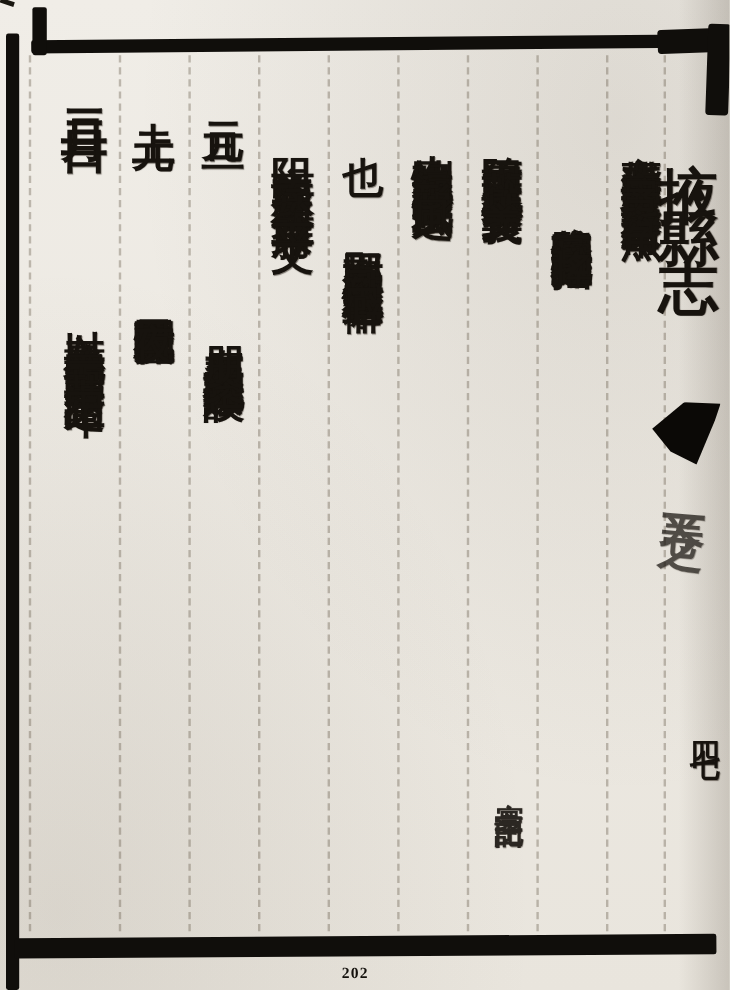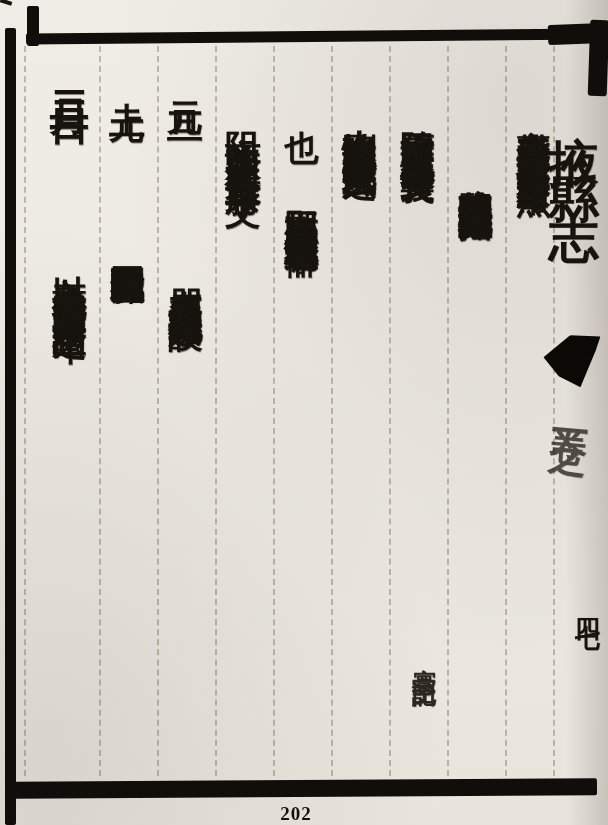--- a/index.html
+++ b/index.html
@@ -36,21 +36,21 @@
   .c-volume{font-size:38px;letter-spacing:7px;opacity:.72;transform:rotate(5deg);}
   .c-note{font-size:24px;letter-spacing:6px;opacity:.9;}
   .c-folio{font-size:25px;letter-spacing:6px;}
   .blot{
     position:absolute;left:543px;top:335px;width:60px;height:55px;background:#0b0906;z-index:4;
     clip-path:polygon(2% 35%, 50% 0%, 100% 8%, 90% 32%, 58% 96%, 24% 72%);
     transform:rotate(-6deg);
   }
   .pagenum{
     position:absolute;left:266px;top:803px;width:60px;text-align:center;z-index:3;
-    font-family:"Liberation Serif", serif;font-size:19px;letter-spacing:1px;color:#14110d;font-weight:700;
+    font-family:"Liberation Serif", serif;font-size:13px;letter-spacing:1px;color:#14110d;font-weight:700;
   }
 </style>
 </head>
 <body>
 
 <div class="scan">
 
   <div class="bar bar-top"></div>
   <div class="bar bar-top-thick"></div>
   <div class="bar corner-tl"></div>

